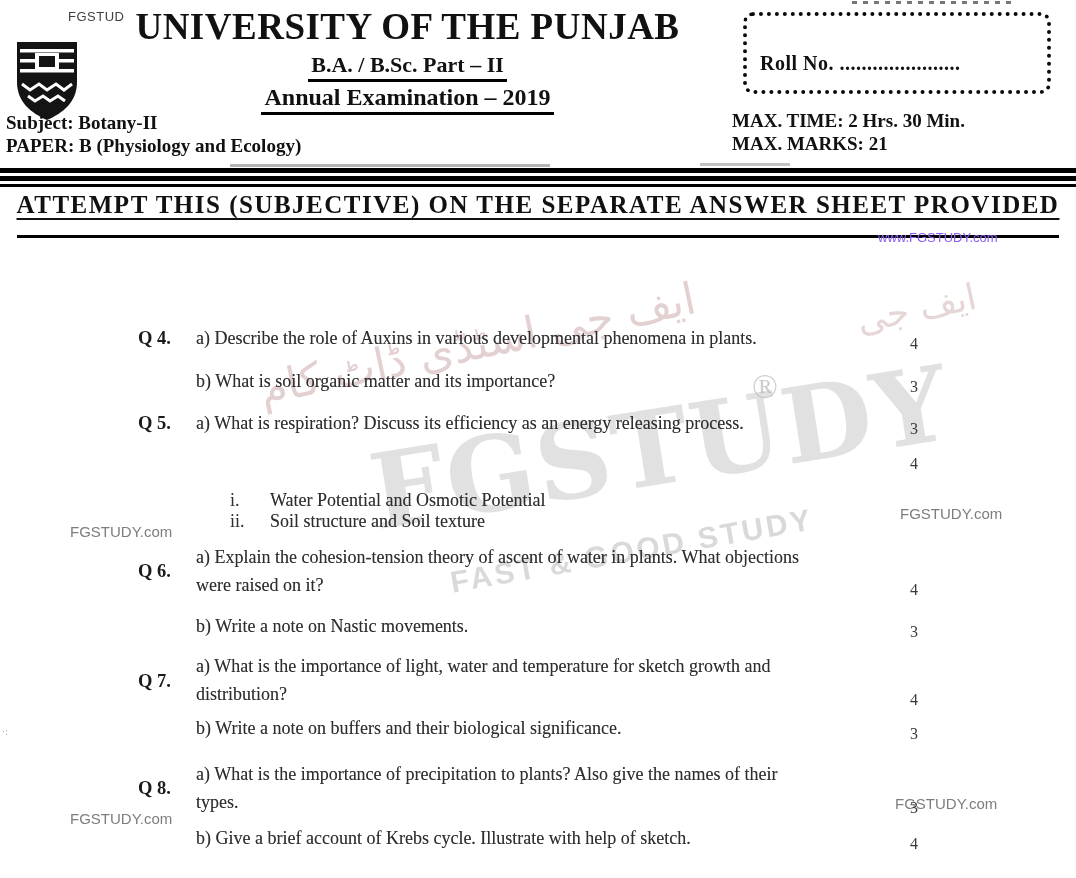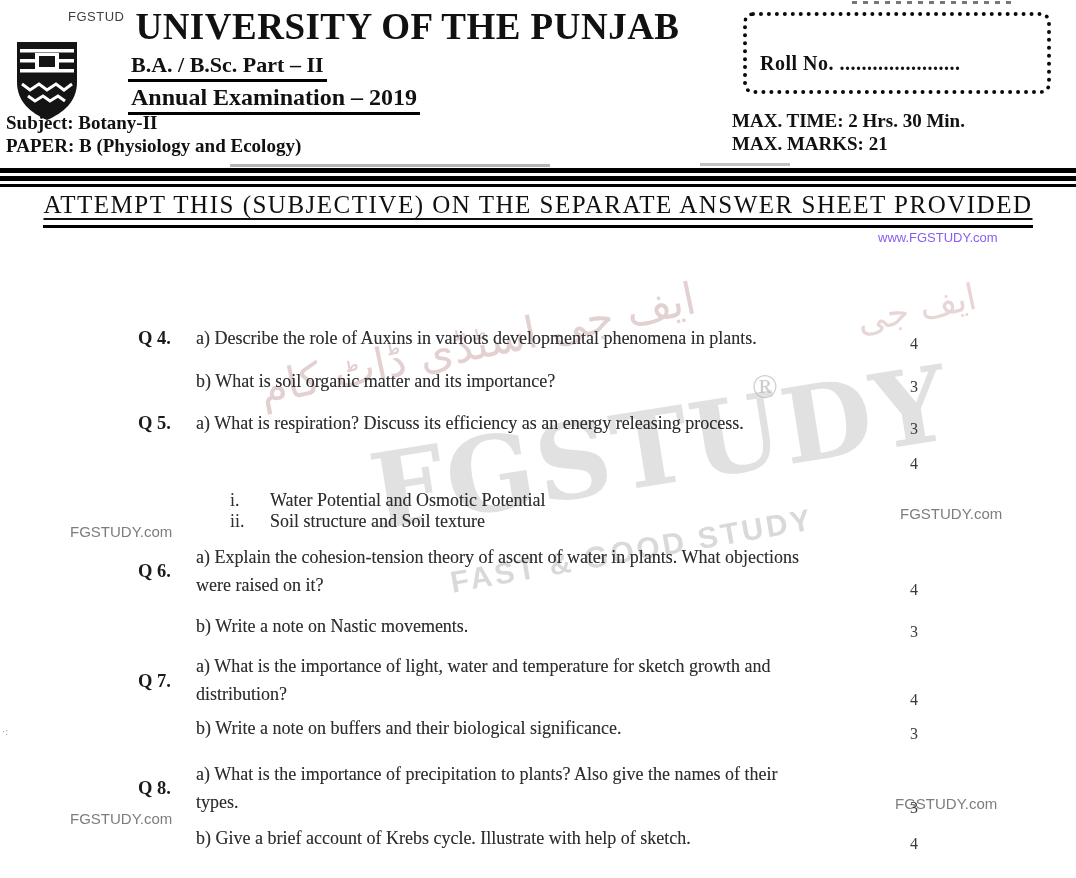--- a/index.html
+++ b/index.html
@@ -4,21 +4,21 @@
 <style>
   html,body{margin:0;padding:0;background:#e8e8e8;}
   .page{position:relative;width:1076px;height:878px;background:#ffffff;overflow:hidden;
         font-family:"Liberation Serif",serif;color:#111;margin:0 auto;}
   .abs{position:absolute;}
 
   
   .wm-top{left:68px;top:9px;font:13px "Liberation Sans",sans-serif;color:#3f3f3f;letter-spacing:.5px;}
   .uni-title{left:120px;top:5px;width:575px;text-align:center;font-size:37px;font-weight:bold;
              letter-spacing:.5px;white-space:nowrap;}
-  .line-center{left:128px;width:575px;text-align:left;}
+  .line-center{left:120px;width:575px;text-align:center;}
   .uline{display:inline-block;border-bottom:3px solid #000;padding:0 3px 1px 3px;font-weight:bold;}
   .program{top:52px;font-size:22px;}
   .exam{top:84px;font-size:24px;}
   .subject{left:6px;top:112px;font-size:19px;font-weight:bold;}
   .paper{left:6px;top:135px;font-size:19px;font-weight:bold;}
 
   .rollbox{left:743px;top:12px;width:300px;height:74px;border:4px dotted #0a0a0a;border-radius:10px;}
   .rollno{left:760px;top:52px;font-size:20px;font-weight:bold;letter-spacing:.5px;}
   .cutoff{left:852px;top:1px;width:160px;height:3px;
           background:repeating-linear-gradient(90deg,#777 0 5px,transparent 5px 11px);}
@@ -27,22 +27,22 @@
 
   
   .rule{left:0;width:1076px;background:#000;}
   .r1{top:168px;height:5px;}
   .r2{top:176px;height:5px;}
   .r3{top:184px;height:3px;}
   .rsmudge{left:230px;top:164px;width:320px;height:3px;background:#b5b5b5;}
   .rsmudge2{left:700px;top:163px;width:90px;height:3px;background:#c2c2c2;}
 
   .banner{left:0;top:191px;width:1076px;text-align:center;}
-  .banner span{display:inline-block;font-size:25px;font-weight:normal;letter-spacing:1.5px;
-               border-bottom:3px solid #000;padding-bottom:6px;text-decoration:underline;
+  .banner span{display:inline-block;font-size:25px;font-weight:bold;letter-spacing:1.5px;
+               border-bottom:3px solid #000;padding-bottom:16px;text-decoration:underline;
                text-underline-offset:5px;white-space:nowrap;}
 
   .note{left:20px;top:246px;width:1044px;font-size:20.5px;font-weight:bold;font-style:italic;
         line-height:1.6;text-align:justify;word-spacing:7.5px;color:#151515;}
   .note sup{font-size:12px;font-weight:normal;letter-spacing:0;}
   .wm-www{left:878px;top:230px;font:13px "Liberation Sans",sans-serif;color:#8b5cf6;}
 
   
   .wm-layer{left:0;top:0;width:1076px;height:878px;pointer-events:none;}
   .wm-big{left:368px;top:386px;font-family:"DejaVu Serif",serif;font-size:104px;font-weight:bold;

